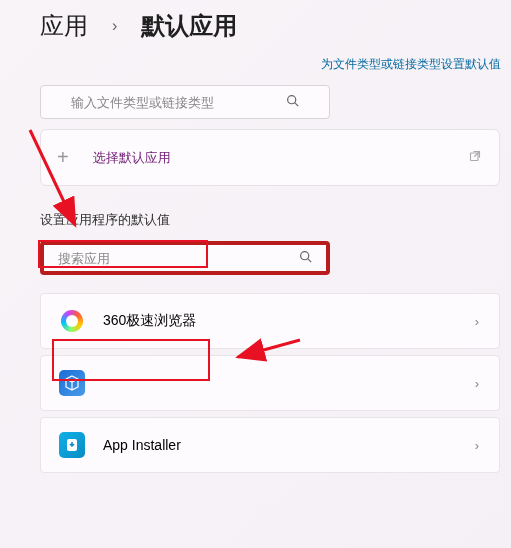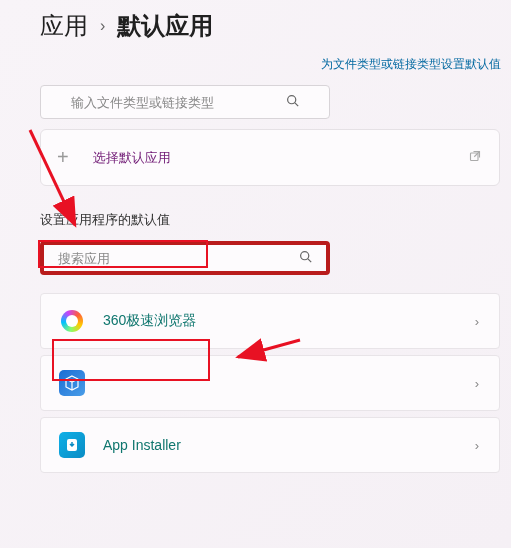--- a/index.html
+++ b/index.html
@@ -8,21 +8,21 @@
       background: linear-gradient(135deg, #f8f4f8 0%, #f5f0f5 100%);
       width: 511px;
       height: 548px;
       overflow: hidden;
       padding: 10px 10px 10px 40px;
       position: relative;
     }
     .breadcrumb {
       display: flex;
       align-items: center;
-      gap: 12px;
+      gap: 24px;
       margin-bottom: 14px;
       font-size: 24px;
       color: #202020;
     }
     .breadcrumb .chev { color: #666; font-size: 16px; }
     .breadcrumb .bold { font-weight: 700; }
     .subtitle {
       font-size: 12px;
       color: #0369a1;
       margin-bottom: 12px;
@@ -114,21 +114,21 @@
     }
     .app-icon {
       width: 26px;
       height: 26px;
       margin-right: 18px;
       display: flex;
       align-items: center;
       justify-content: center;
       border-radius: 4px;
     }
-    .app-label { font-size: 14px; color: #0f766e; }
+    .app-label { font-size: 14px; color: #000000; }
     .app-chevron {
       position: absolute;
       right: 20px;
       color: #888;
       font-size: 13px;
     }
     
     .hl-box {
       position: absolute;
       border: 2px solid #e81123;

